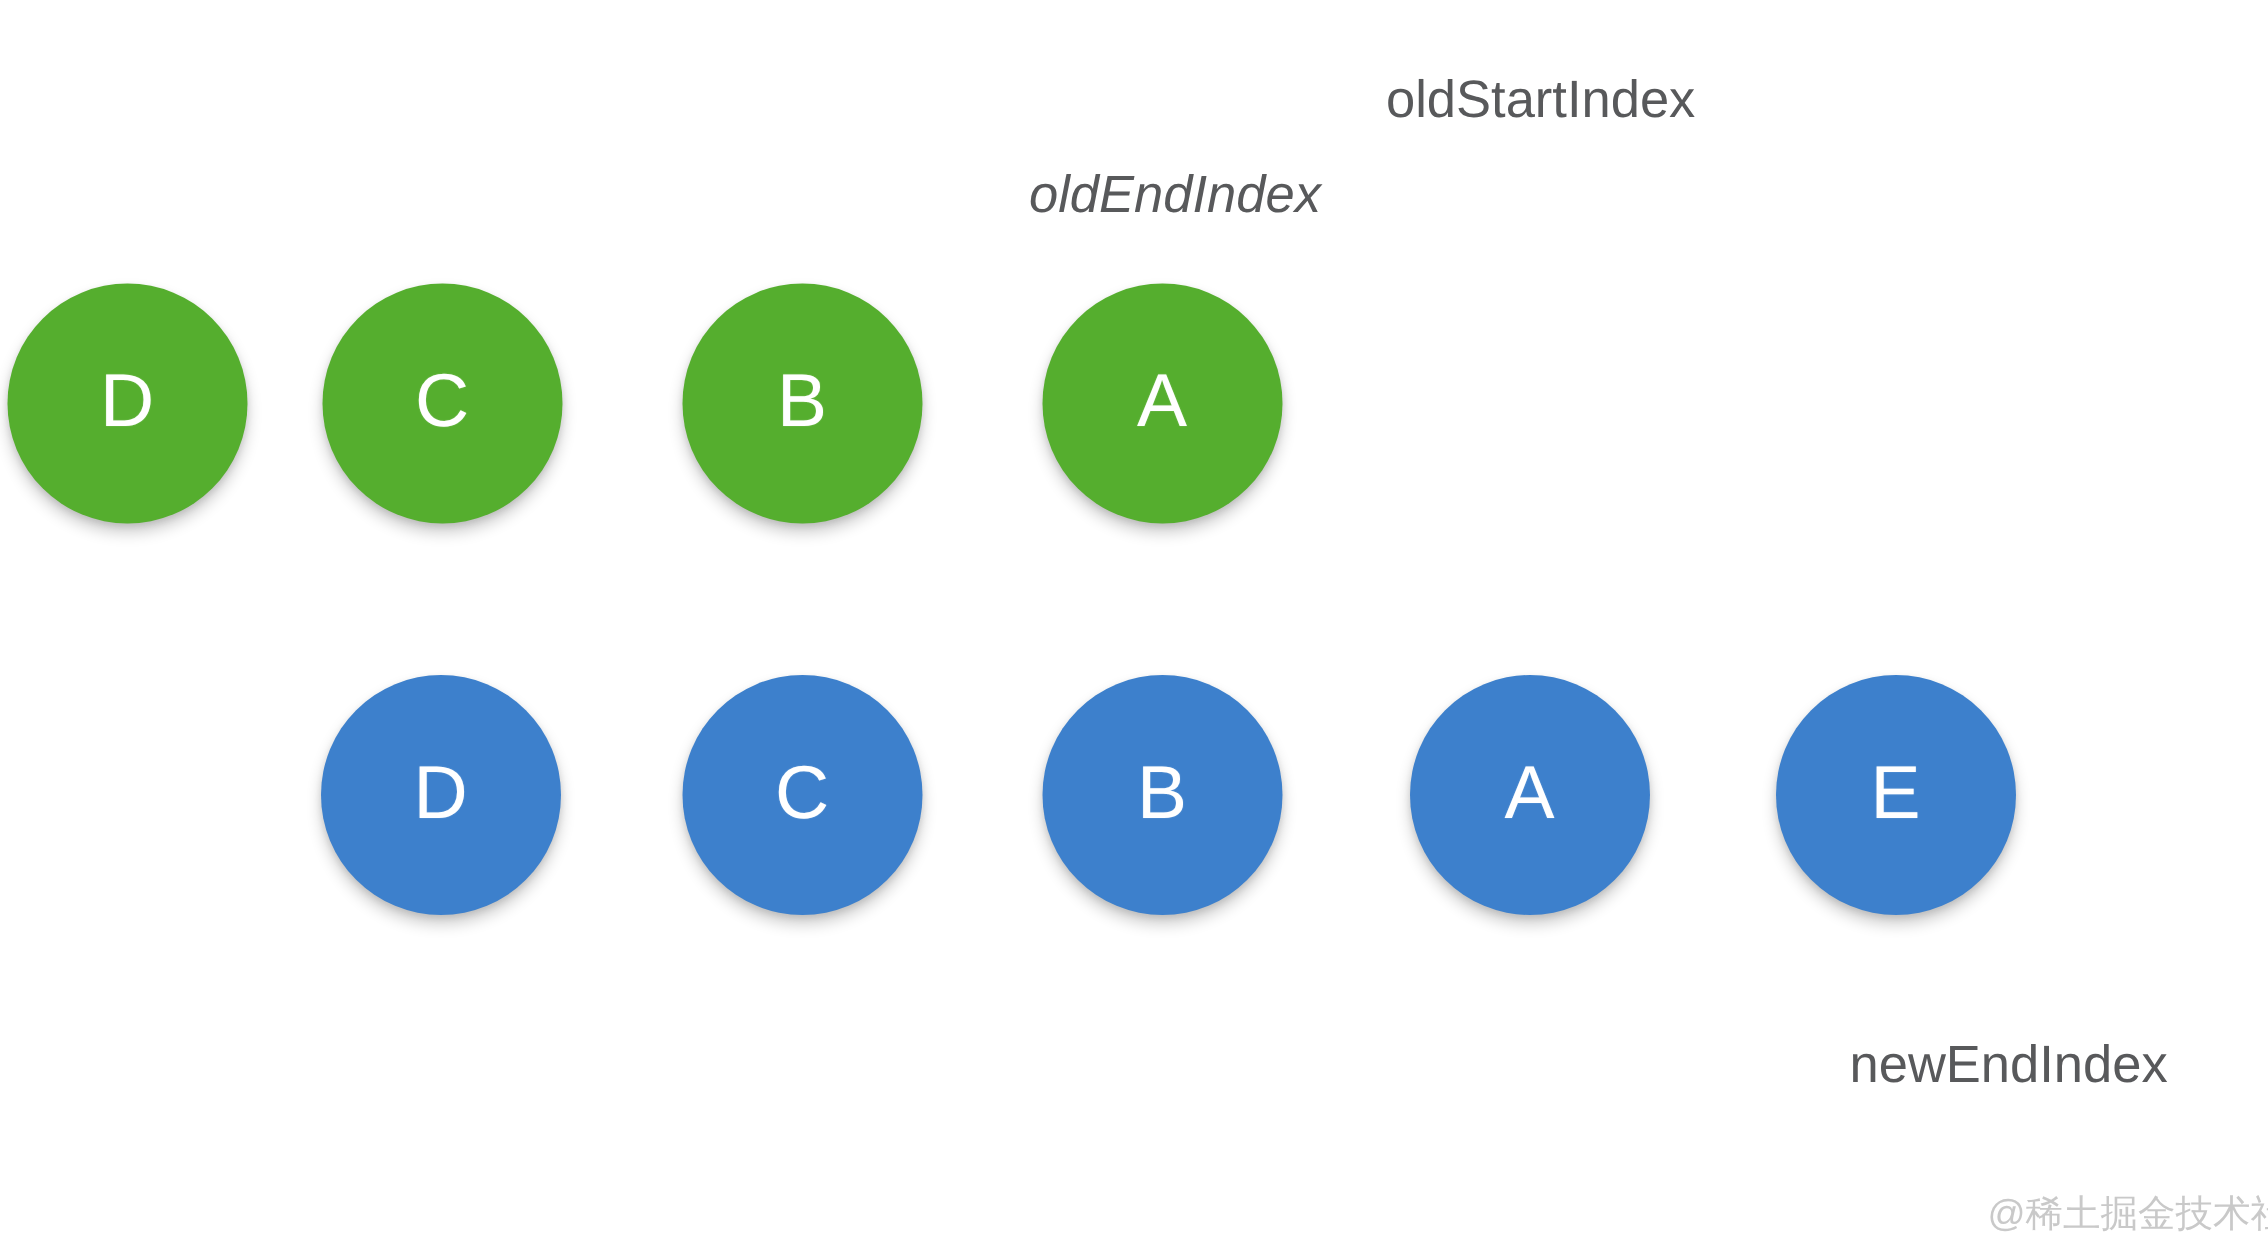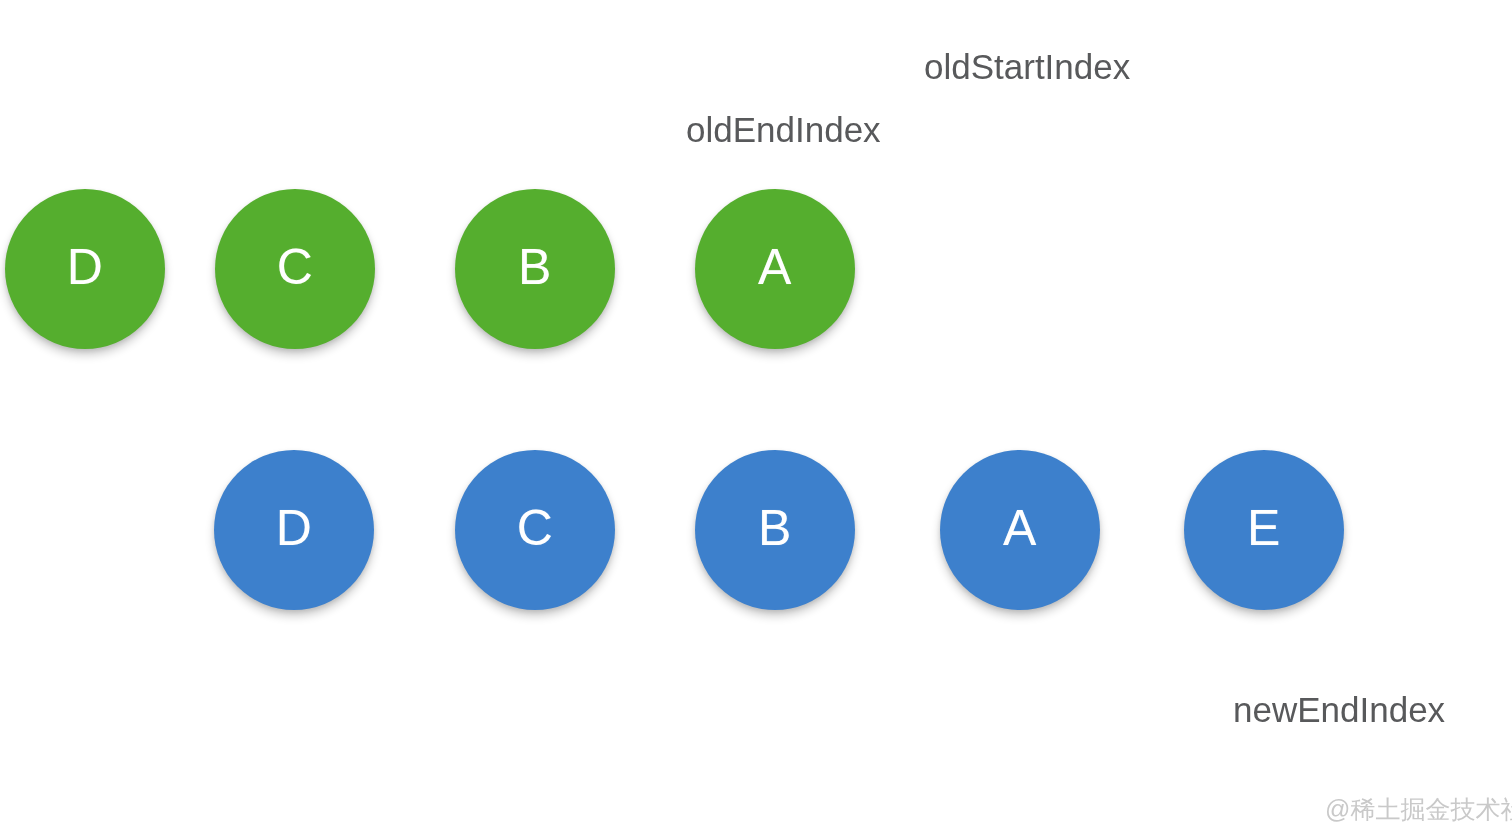--- a/index.html
+++ b/index.html
@@ -101,20 +101,20 @@
     <div class="node new" style="left:940px; top:450px;">
       <span class="glyph">A</span>
     </div>
     <div class="node new" style="left:1184px; top:450px;">
       <span class="glyph">E</span>
     </div>
   </div>
 
   <div class="ptr-label" style="left:924px; top:48px;">oldStartIndex</div>
 
-  <div class="ptr-label" style="left:686px; top:111px;">oldEndIndex</div>
+  <div class="ptr-label" style="left:686px; top:111px;font-style:italic;">oldEndIndex</div>
 
   <div class="ptr-label" style="left:1233px; top:691px;">newEndIndex</div>
 
 
   <div class="watermark" style="left:1325px; top:797px;">@稀土掘金技术社区</div>
 
 </div>
 
 </body></html>

